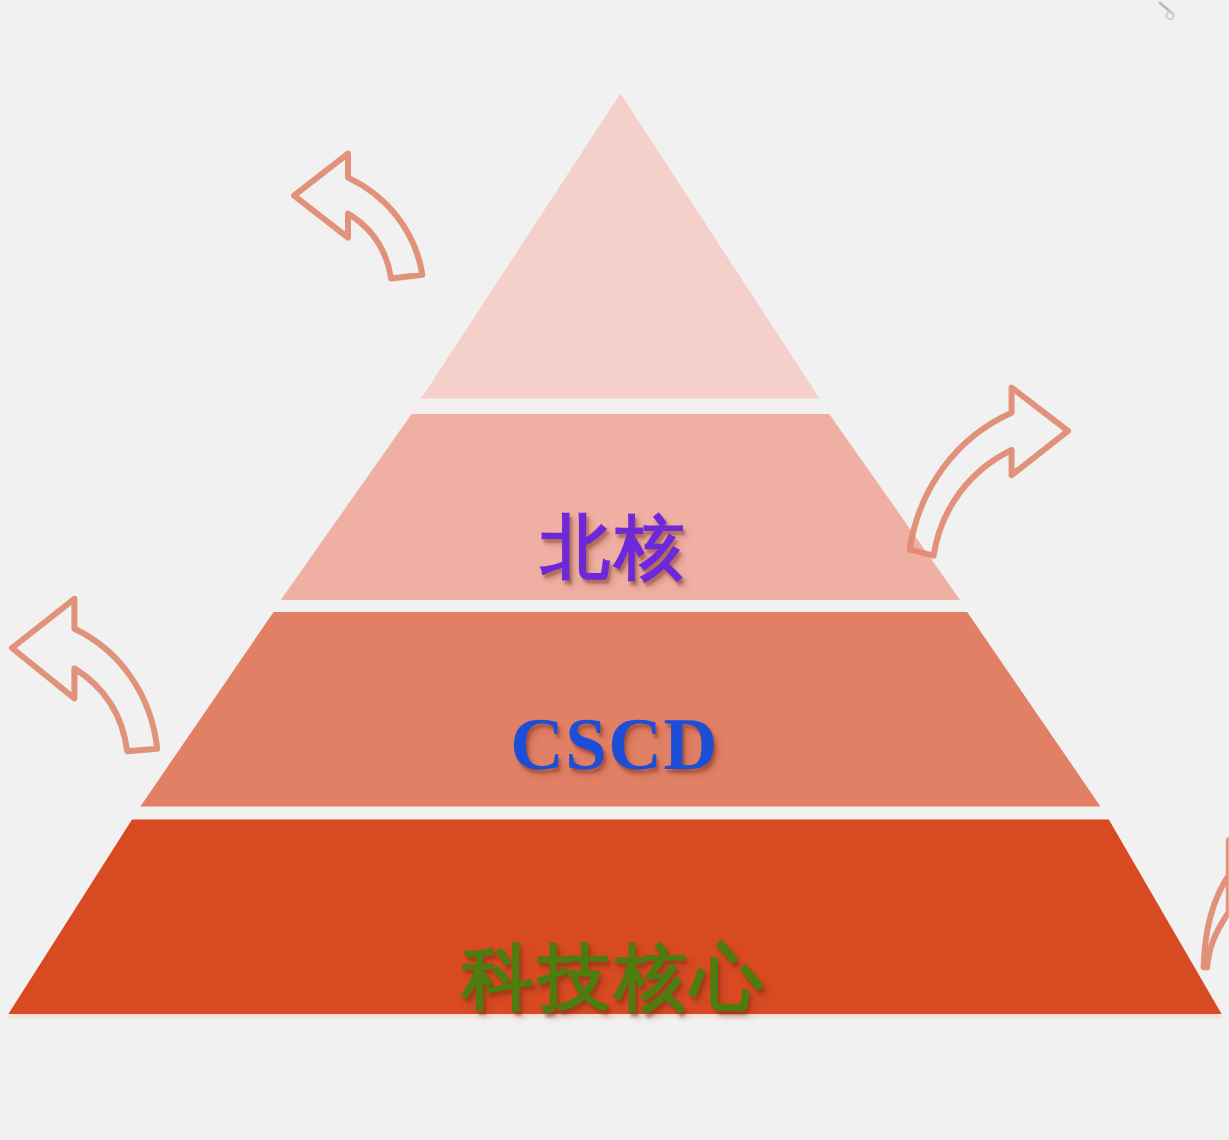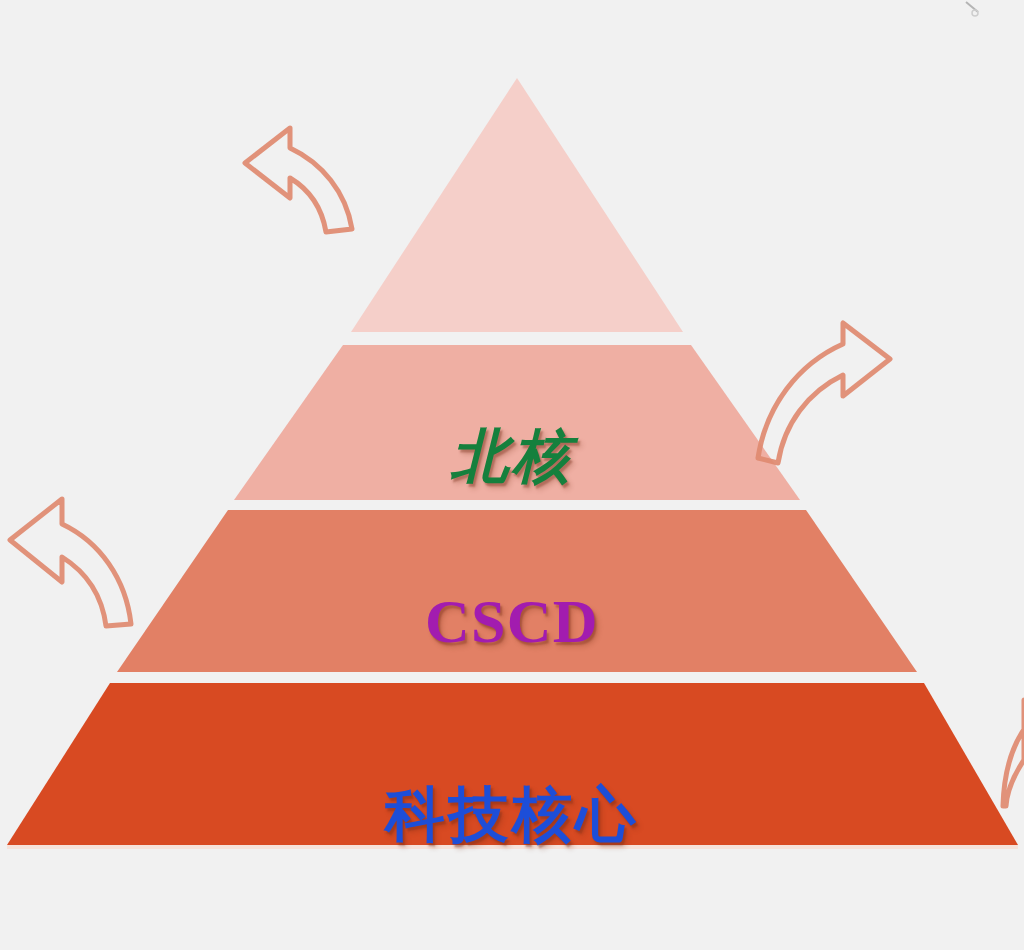--- a/index.html
+++ b/index.html
@@ -127,19 +127,19 @@
     </g>
 
     <g opacity="0.4">
       <path d="M 966 2 L 978 12" stroke="#5a5a5a" stroke-width="2" fill="none"></path>
       <circle cx="975" cy="13" r="3" fill="none" stroke="#9a9a9a" stroke-width="1.5"></circle>
     </g>
 
   </svg>
 
 
-  <div class="tier-label cjk" id="label-tier-2" style="color: #15803d; font-style: italic;">北核</div>
+  <div class="tier-label cjk" id="label-tier-2" style="color: #6d28d9;">北核</div>
 
-  <div class="tier-label latin-serif" id="label-tier-3" style="color: #a21caf; font-family: Liberation Serif, serif;">CSCD</div>
+  <div class="tier-label latin-serif" id="label-tier-3" style="color: #1d4ed8; font-family: Liberation Serif, serif;">CSCD</div>
 
-  <div class="tier-label cjk" id="label-tier-4" style="color: #1d4ed8;">科技核心</div>
+  <div class="tier-label cjk" id="label-tier-4" style="color: #4d7c0f;">科技核心</div>
 
 </div>
 
 </body></html>

